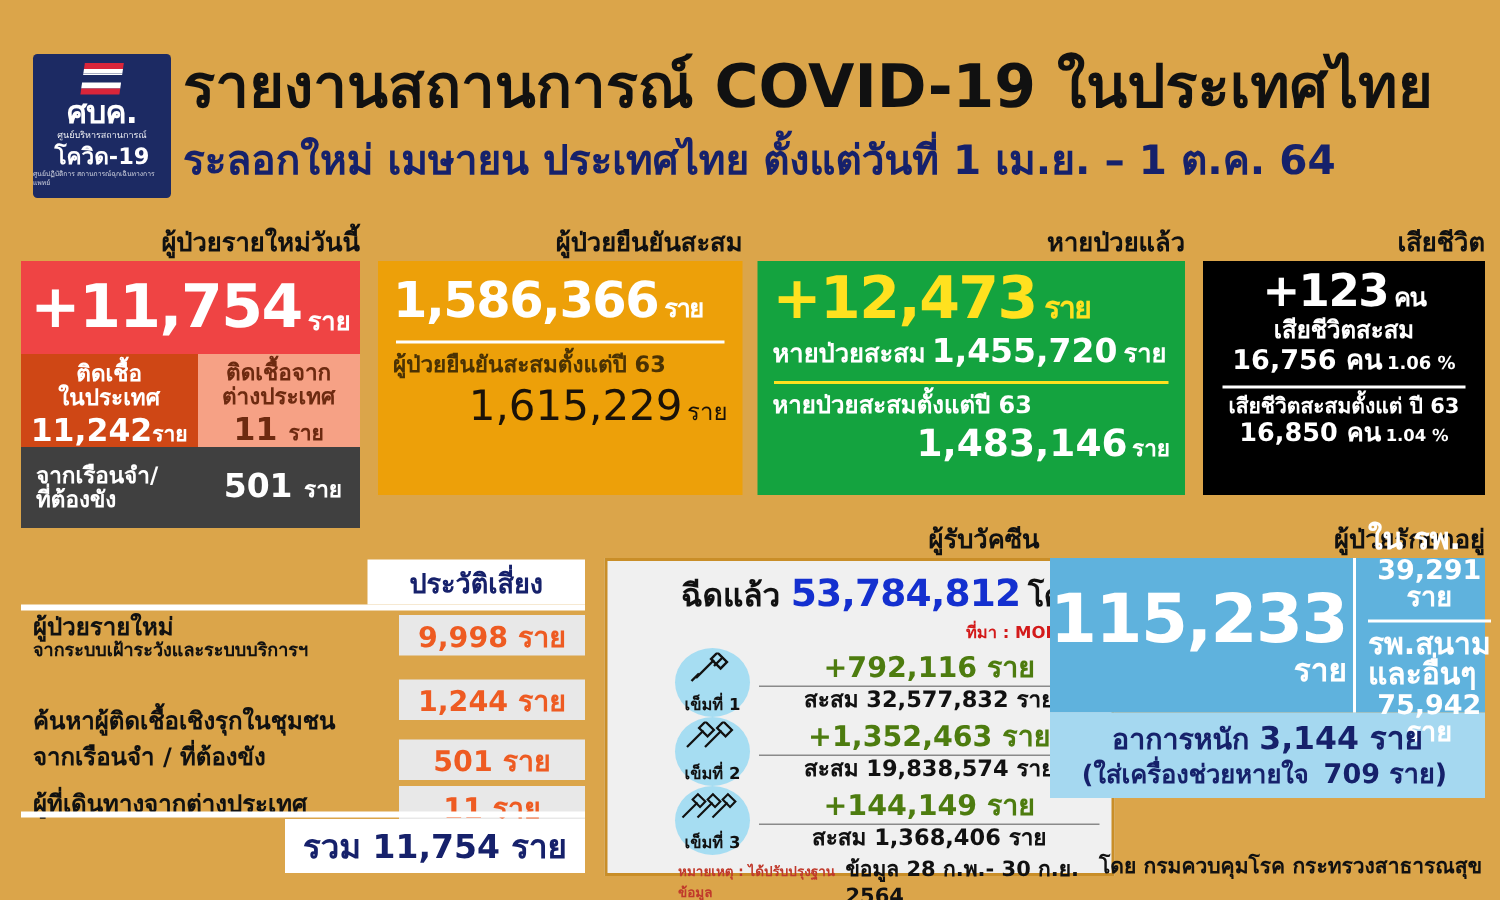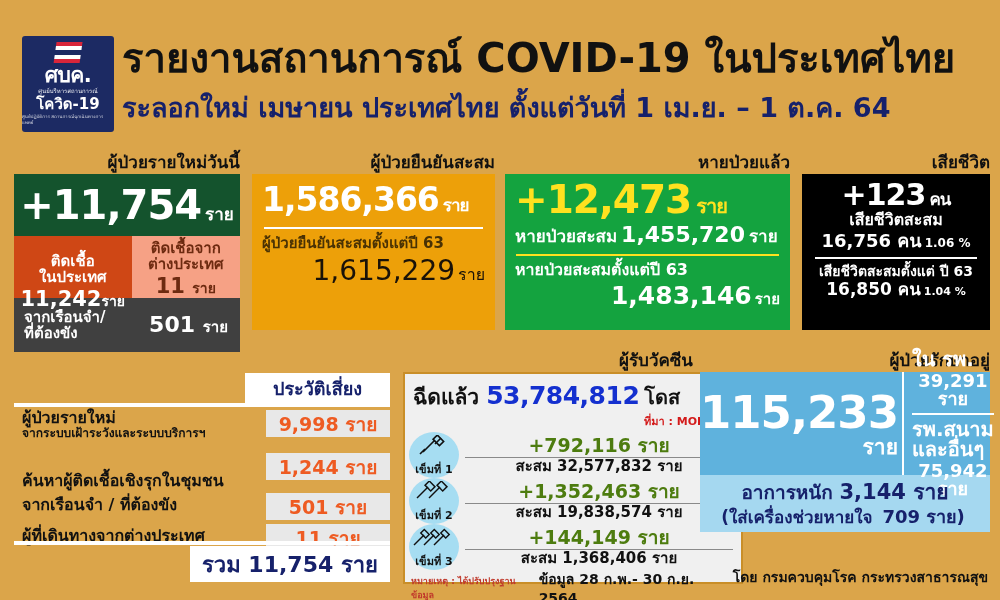--- a/index.html
+++ b/index.html
@@ -44,27 +44,27 @@
 
   
   .cap {
     font-size:17px; font-weight:bold; color:#111; line-height:1;
     white-space:nowrap; text-align:right;
   }
 
   
   #c1 { left:14px; top:174px; width:226px; height:178px; }
   #c1 .big {
-    height:62px; background:#14532d; display:flex; align-items:center; justify-content:center;
+    height:62px; background:#ef4444; display:flex; align-items:center; justify-content:center;
     color:#fff;
   }
   #c1 .big .n { font-size:40px; font-weight:bold; line-height:1; letter-spacing:-1px;}
   #c1 .big .u { font-size:17px; font-weight:bold; margin-left:4px; align-self:flex-end; margin-bottom:9px;}
   #c1 .row2 { display:flex; height:62px; }
-  #c1 .dom { flex:1 1 52%; background:#cf4715; color:#fff; padding:18px 6px 4px; }
+  #c1 .dom { flex:1 1 52%; background:#cf4715; color:#fff; padding:6px 6px 4px; }
   #c1 .imp { flex:1 1 48%; background:#f6a185; color:#6d2a10; padding:5px 6px 4px; }
   #c1 .row2 .lbl { font-size:15px; font-weight:bold; line-height:1.05; text-align:center; }
   #c1 .row2 .val { font-size:21px; font-weight:bold; line-height:1; text-align:center; margin-top:3px;}
   #c1 .row2 .val .u { font-size:14px; }
   #c1 .prison {
     height:54px; background:#404040; color:#fff;
     display:flex; align-items:center; justify-content:space-between; padding:0 12px 0 10px;
   }
   #c1 .prison .lbl { font-size:15px; font-weight:bold; line-height:1.1; text-align:left;}
   #c1 .prison .val { font-size:22px; font-weight:bold; }
@@ -124,21 +124,21 @@
     display:flex; align-items:center; justify-content:center;
     color:#ee5b22; font-size:19px; font-weight:bold;
   }
   #riskTotal {
     left:190px; top:546px; width:200px; height:36px; background:#fff;
     display:flex; align-items:center; justify-content:center;
     color:#16216b; font-size:22px; font-weight:bold;
   }
 
   
-  #vac { left:403px; top:372px; width:340px; height:212px; background:#f0f0f0; border:2px solid #c98e28;}
+  #vac { left:403px; top:372px; width:340px; height:212px; background:#f0f0f0; border:2px solid #c98e28;padding-left:41px;}
   #vac .top { display:flex; align-items:baseline; padding:6px 8px 0 8px; white-space:nowrap;}
   #vac .top .t1 { font-size:21px; font-weight:bold; color:#111; }
   #vac .top .t2 { font-size:25px; font-weight:bold; color:#1430cf; margin-left:7px; letter-spacing:-0.5px;}
   #vac .top .t3 { font-size:20px; font-weight:bold; color:#111; margin-left:5px;}
   #vac .src { text-align:right; font-size:11px; font-weight:bold; color:#d31a1a; padding-right:10px; margin-top:-1px;}
   #vac .doses { margin-top:2px; }
   .doseRow { display:flex; align-items:center; height:46px; padding-left:4px;}
   .doseCircle {
     width:50px; height:46px; border-radius:50%; background:#a6ddf2;
     display:flex; flex-direction:column; align-items:center; justify-content:flex-end;

